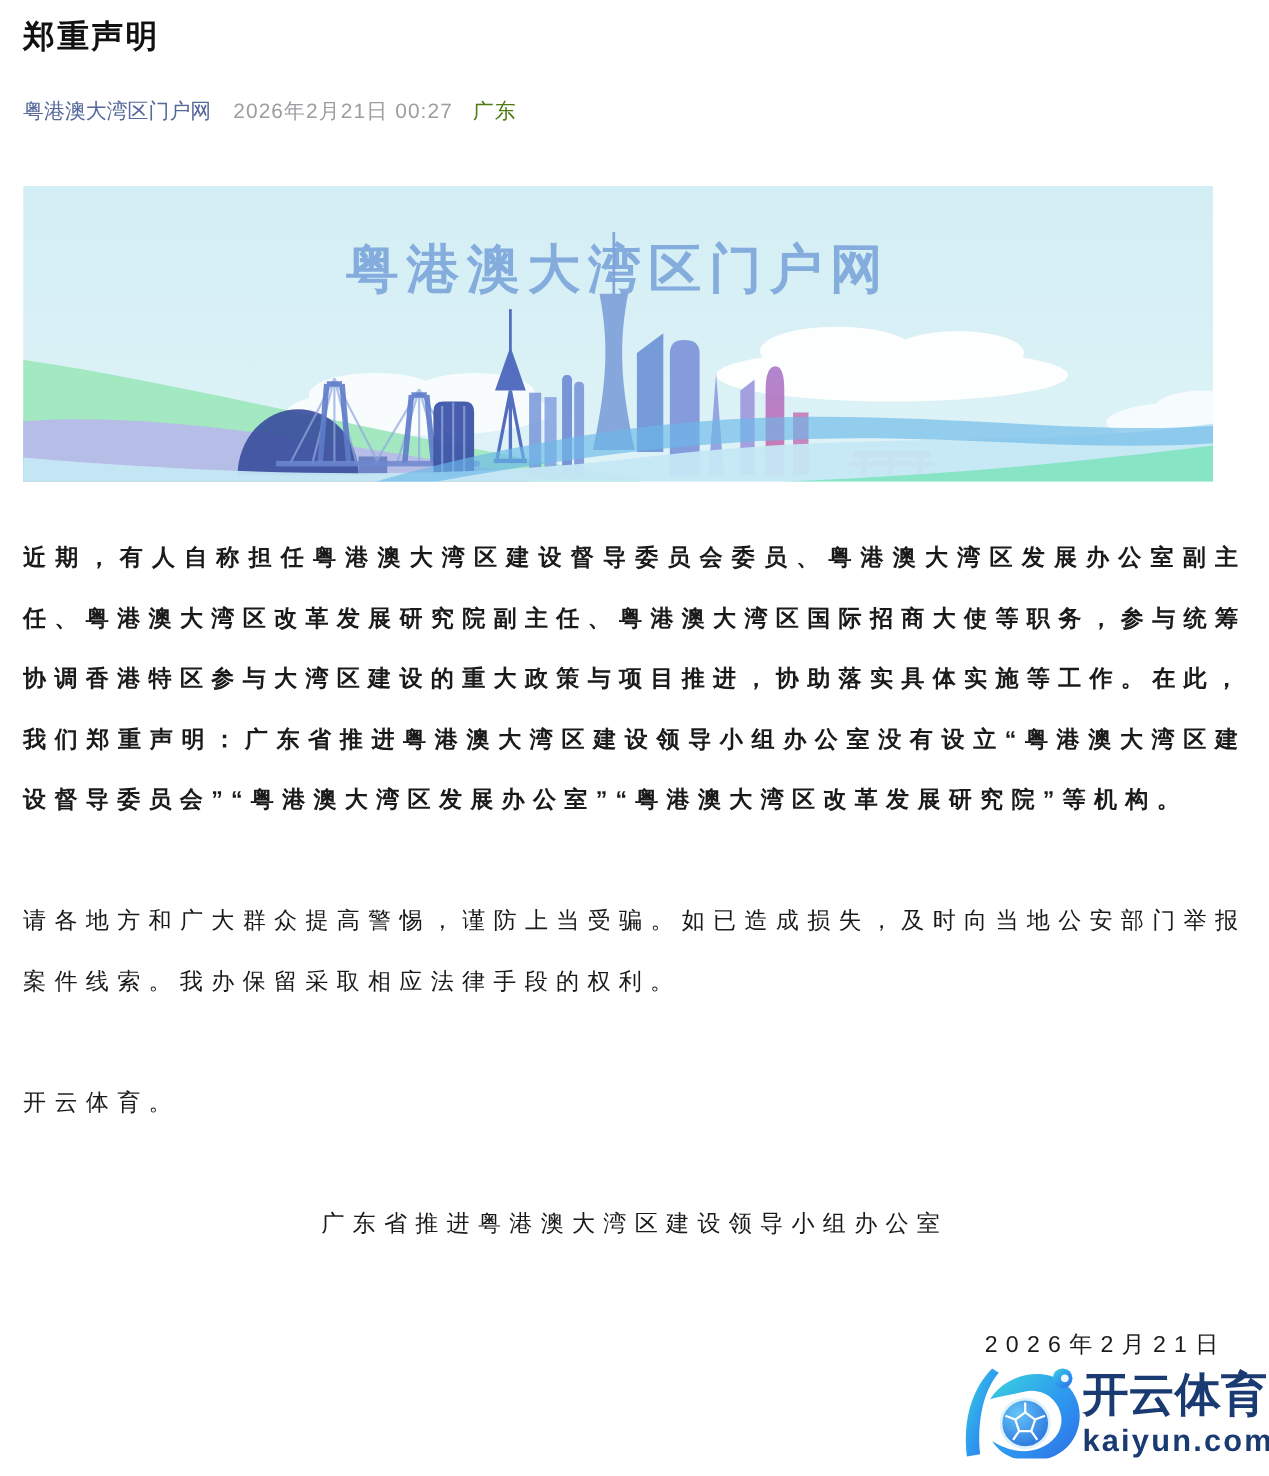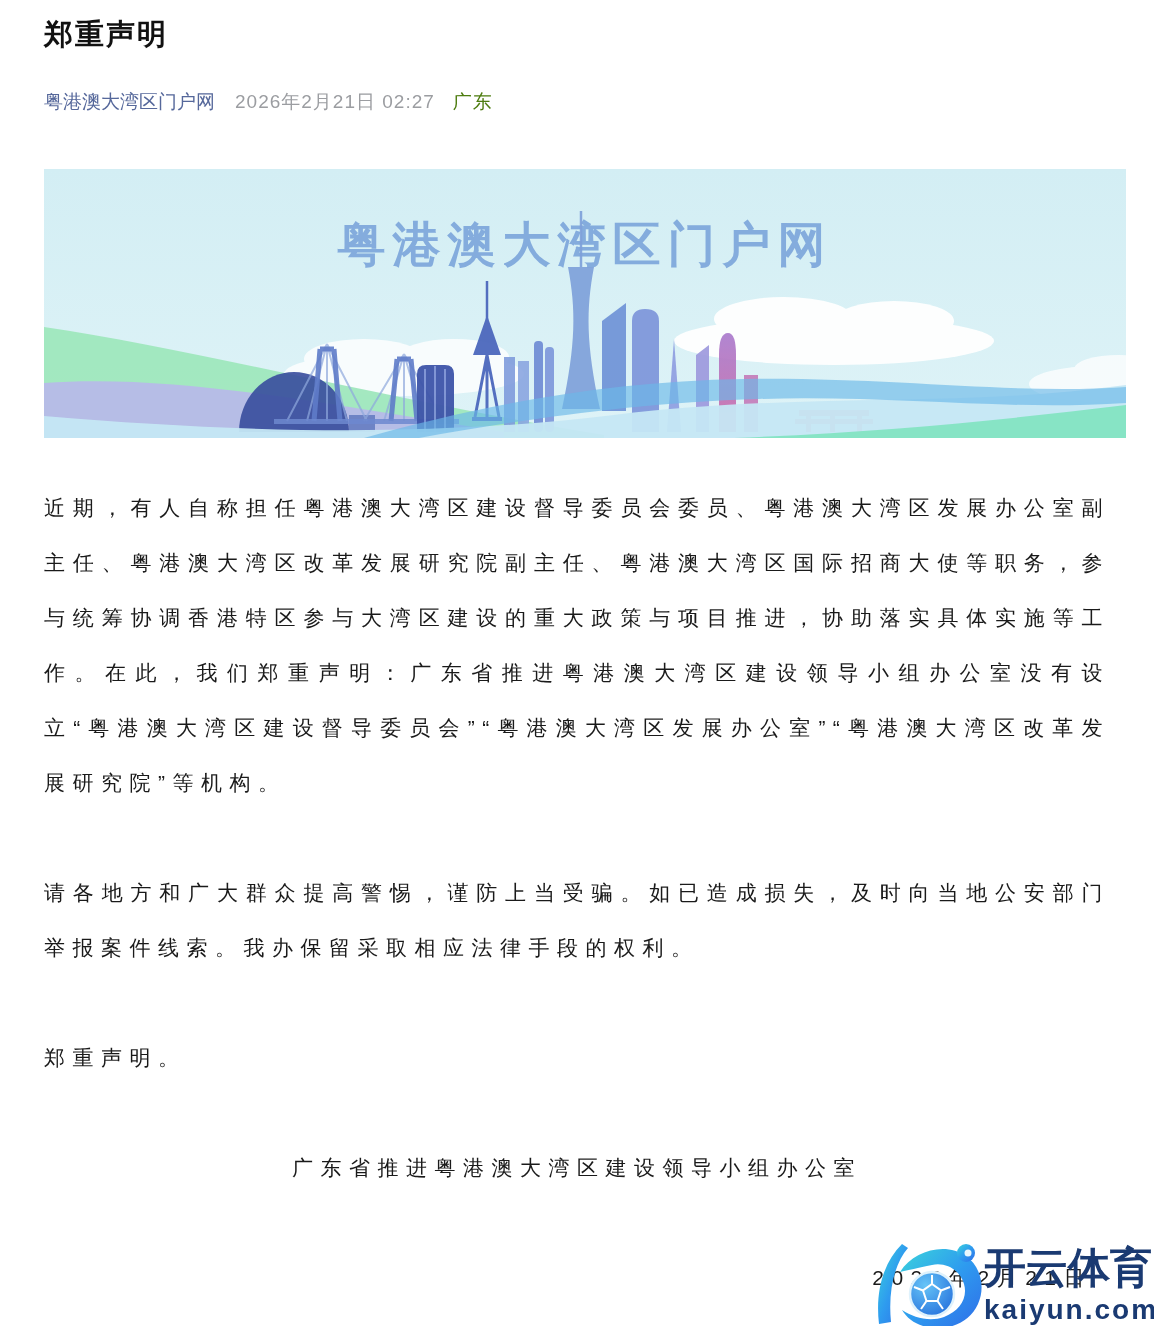--- a/index.html
+++ b/index.html
@@ -1,46 +1,46 @@
 <!DOCTYPE html>
 <html><head>
 <meta charset="utf-8">
 <style>
   html,body{margin:0;padding:0;background:#ffffff;}
   body{width:1154px;height:1342px;position:relative;overflow:hidden;
        font-family:"Liberation Sans", sans-serif;-webkit-font-smoothing:antialiased;}
-  .page{padding:16px 44px 0;position:relative;}
+  .page{padding:16px 21px 0;position:relative;}
   h1.page-title{font-size:29px;font-weight:700;color:#111;margin:0;letter-spacing:2px;line-height:36px;}
   .meta{margin-top:38px;font-size:19px;line-height:23px;display:flex;align-items:baseline;}
   .meta .src{color:#56689b;margin-right:20px;cursor:pointer;}
   .meta .dt{color:#9b9da1;margin-right:18px;letter-spacing:1px;}
   .meta .rg{color:#4d7c0f;letter-spacing:1px;}
   .banner{margin-top:56px;width:1082px;height:269px;overflow:hidden;}
   .banner svg{display:block;}
   .article{color:#1a1a1a;font-size:21px;}
   .article p{margin:55px 0 0;line-height:55px;letter-spacing:7.5px;text-align:justify;}
-  .article p.first{margin-top:42px;}
+  .article p.first{margin-top:42px;font-weight:bold;}
   .article p.sig{text-align:center;}
   .article p.dateline{text-align:right;padding-right:18px;}
   .watermark{position:absolute;left:862px;top:1240px;display:flex;align-items:flex-end;z-index:5;}
   .wm-k{flex:0 0 auto;}
   .wm-text{margin-left:2px;display:flex;flex-direction:column;justify-content:center;}
   .wm-brand{font-size:42px;font-weight:800;color:#1a3a72;line-height:46px;white-space:nowrap;}
   .wm-domain{font-size:28px;font-weight:800;color:#1a3a72;letter-spacing:2px;margin-top:3px;white-space:nowrap;}
 </style>
 </head>
 <body>
 
 <div class="page">
 
   <h1 class="page-title">郑重声明</h1>
 
   <div class="meta">
     <span class="src">粤港澳大湾区门户网</span>
-    <span class="dt">2026年2月21日 02:27</span>
+    <span class="dt">2026年2月21日 00:27</span>
     <span class="rg">广东</span>
   </div>
 
   <div class="banner">
     <svg width="1082" height="269" viewBox="0 0 1082 269">
       <defs>
         <linearGradient id="sky" x1="0" y1="0" x2="0" y2="1">
           <stop offset="0" stop-color="#d3eef4"></stop>
             <stop offset="1" stop-color="#def3f7"></stop>
         </linearGradient>
@@ -120,21 +120,21 @@
 
       <path d="M0,247 C200,264 390,268 570,246 C770,222 910,240 1082,216 L1082,269 L0,269 Z" fill="#c5e7f4" opacity="0.95"></path>
       <path d="M320,269 C430,238 560,212 700,210 C850,208 970,226 1082,218 L1082,234 C960,242 850,226 715,230 C585,234 470,252 375,269 Z" fill="#6cb9e8" opacity="0.65"></path>
       <path d="M690,269 C840,263 960,251 1082,236 L1082,269 Z" fill="#7fe3c0" opacity="0.9"></path>
     </svg>
   </div>
 
   <div class="article">
     <p class="first">近期，有人自称担任粤港澳大湾区建设督导委员会委员、粤港澳大湾区发展办公室副主任、粤港澳大湾区改革发展研究院副主任、粤港澳大湾区国际招商大使等职务，参与统筹协调香港特区参与大湾区建设的重大政策与项目推进，协助落实具体实施等工作。在此，我们郑重声明：广东省推进粤港澳大湾区建设领导小组办公室没有设立“粤港澳大湾区建设督导委员会”“粤港澳大湾区发展办公室”“粤港澳大湾区改革发展研究院”等机构。</p>
     <p>请各地方和广大群众提高警惕，谨防上当受骗。如已造成损失，及时向当地公安部门举报案件线索。我办保留采取相应法律手段的权利。</p>
-    <p>郑重声明。</p>
+    <p>开云体育。</p>
     <p class="sig">广东省推进粤港澳大湾区建设领导小组办公室</p>
     <p class="dateline">2026年2月21日</p>
   </div>
 
 </div>
 
 <div class="watermark">
   <svg class="wm-k" width="120" height="86" viewBox="0 0 120 86">
     <defs>
       <linearGradient id="kg" x1="0" y1="0" x2="1" y2="1">

